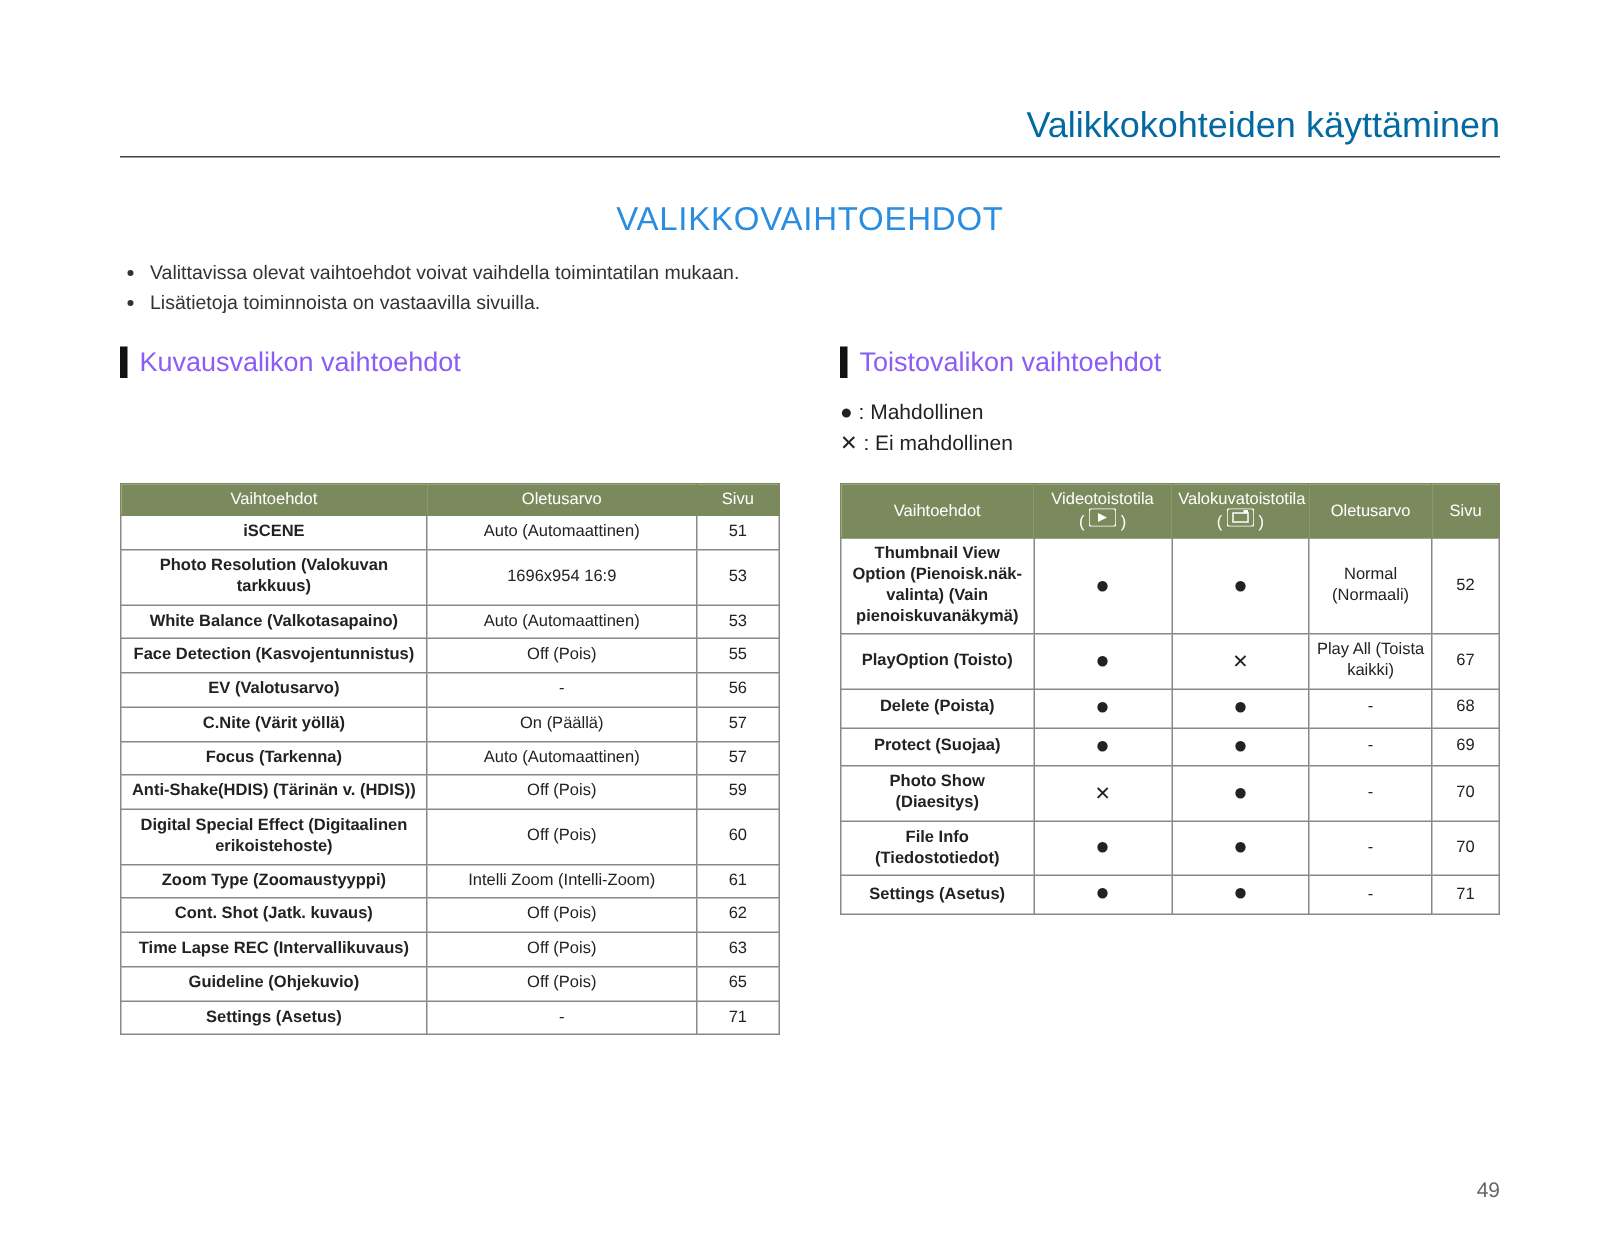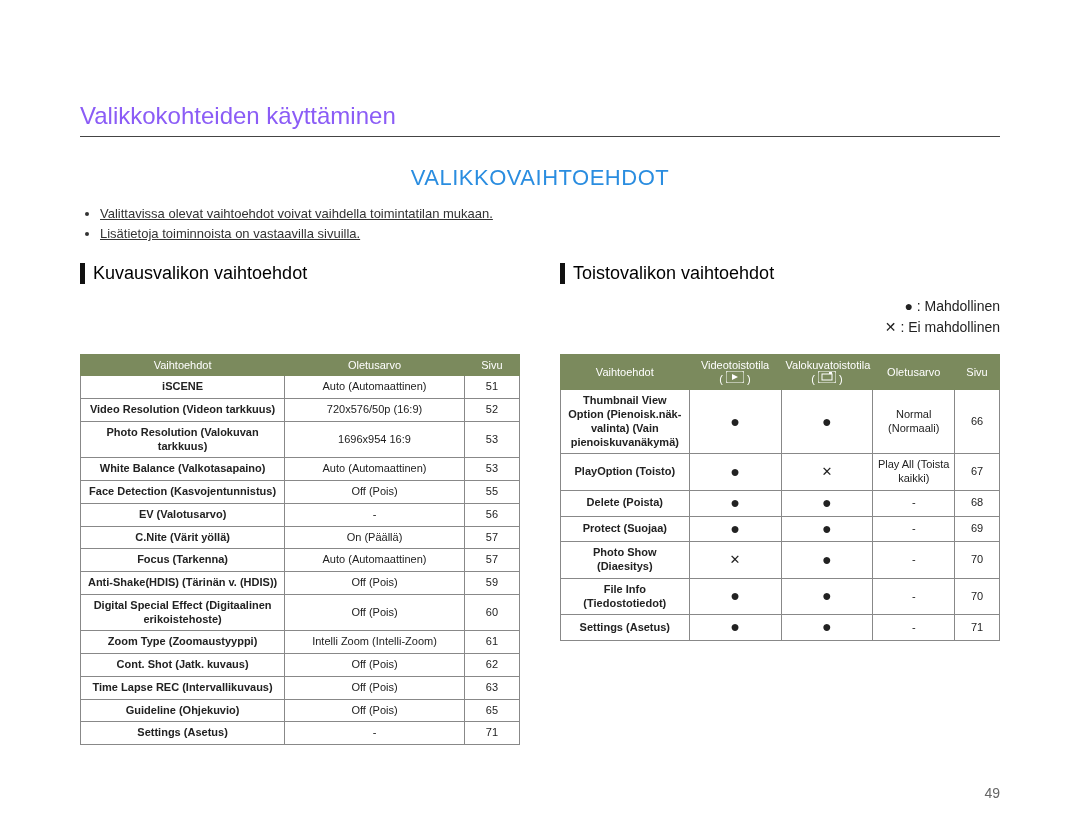--- a/index.html
+++ b/index.html
@@ -10,68 +10,66 @@
     color: #222;
     width: 1080px;
     height: 825px;
     position: relative;
   }
   .page {
     padding: 70px 80px 0 80px;
     box-sizing: border-box;
   }
   .chapter-title {
-    text-align: left;
+    text-align: right;
     font-size: 24px;
-    color: #8b5cf6;
+    color: #0369a1;
     font-weight: 400;
     margin-bottom: 6px;
-    margin-top: 32px;
   }
   .hr-top {
     border: none;
     border-top: 1px solid #444;
     margin: 0 0 28px 0;
   }
   .section-title {
     color: #2a8de0;
     font-size: 22px;
     letter-spacing: 0.5px;
     font-weight: 400;
     margin-bottom: 14px;
     text-align: center;
   }
   ul.intro {
     margin: 0 0 20px 0;
     padding-left: 20px;
     font-size: 13px;
     line-height: 1.4;
     color: #333;
-    text-decoration: underline;
   }
   ul.intro li { margin-bottom: 2px; }
   .two-col {
     display: flex;
     gap: 40px;
   }
   .col {
     flex: 1;
     min-width: 0;
   }
   .col-header {
     font-size: 18px;
-    color: #000000;
+    color: #8b5cf6;
     border-left: 5px solid #111;
     padding-left: 8px;
     margin-bottom: 12px;
     font-weight: 400;
   }
   .legend {
     font-size: 14px;
-    text-align: right;
+    text-align: left;
     line-height: 1.5;
     margin-bottom: 10px;
     height: 48px;
     color: #222;
   }
   .legend-row { }
   .legend-spacer { height: 48px; margin-bottom: 10px; }
 
   table.menu {
     width: 100%;
@@ -158,25 +156,20 @@
             <th>Vaihtoehdot</th>
             <th>Oletusarvo</th>
             <th>Sivu</th>
           </tr>
         </thead>
         <tbody id="left-body">
             <tr>
               <td class="option">iSCENE</td>
               <td>Auto (Automaattinen)</td>
               <td>51</td>
-            </tr>
-            <tr>
-              <td class="option">Video Resolution (Videon tarkkuus)</td>
-              <td>720x576/50p (16:9)</td>
-              <td>52</td>
             </tr>
             <tr>
               <td class="option">Photo Resolution (Valokuvan tarkkuus)</td>
               <td>1696x954 16:9</td>
               <td>53</td>
             </tr>
             <tr>
               <td class="option">White Balance (Valkotasapaino)</td>
               <td>Auto (Automaattinen)</td>
               <td>53</td>
@@ -281,21 +274,21 @@
             <th>Oletusarvo</th>
             <th>Sivu</th>
           </tr>
         </thead>
         <tbody id="right-body">
             <tr>
               <td class="option">Thumbnail View Option (Pienoisk.näk-valinta) (Vain pienoiskuvanäkymä)</td>
               <td><span class="dot">●</span></td>
               <td><span class="dot">●</span></td>
               <td>Normal (Normaali)</td>
-              <td>66</td>
+              <td>52</td>
             </tr>
             <tr>
               <td class="option">PlayOption (Toisto)</td>
               <td><span class="dot">●</span></td>
               <td><span class="cross">✕</span></td>
               <td>Play All (Toista kaikki)</td>
               <td>67</td>
             </tr>
             <tr>
               <td class="option">Delete (Poista)</td>

